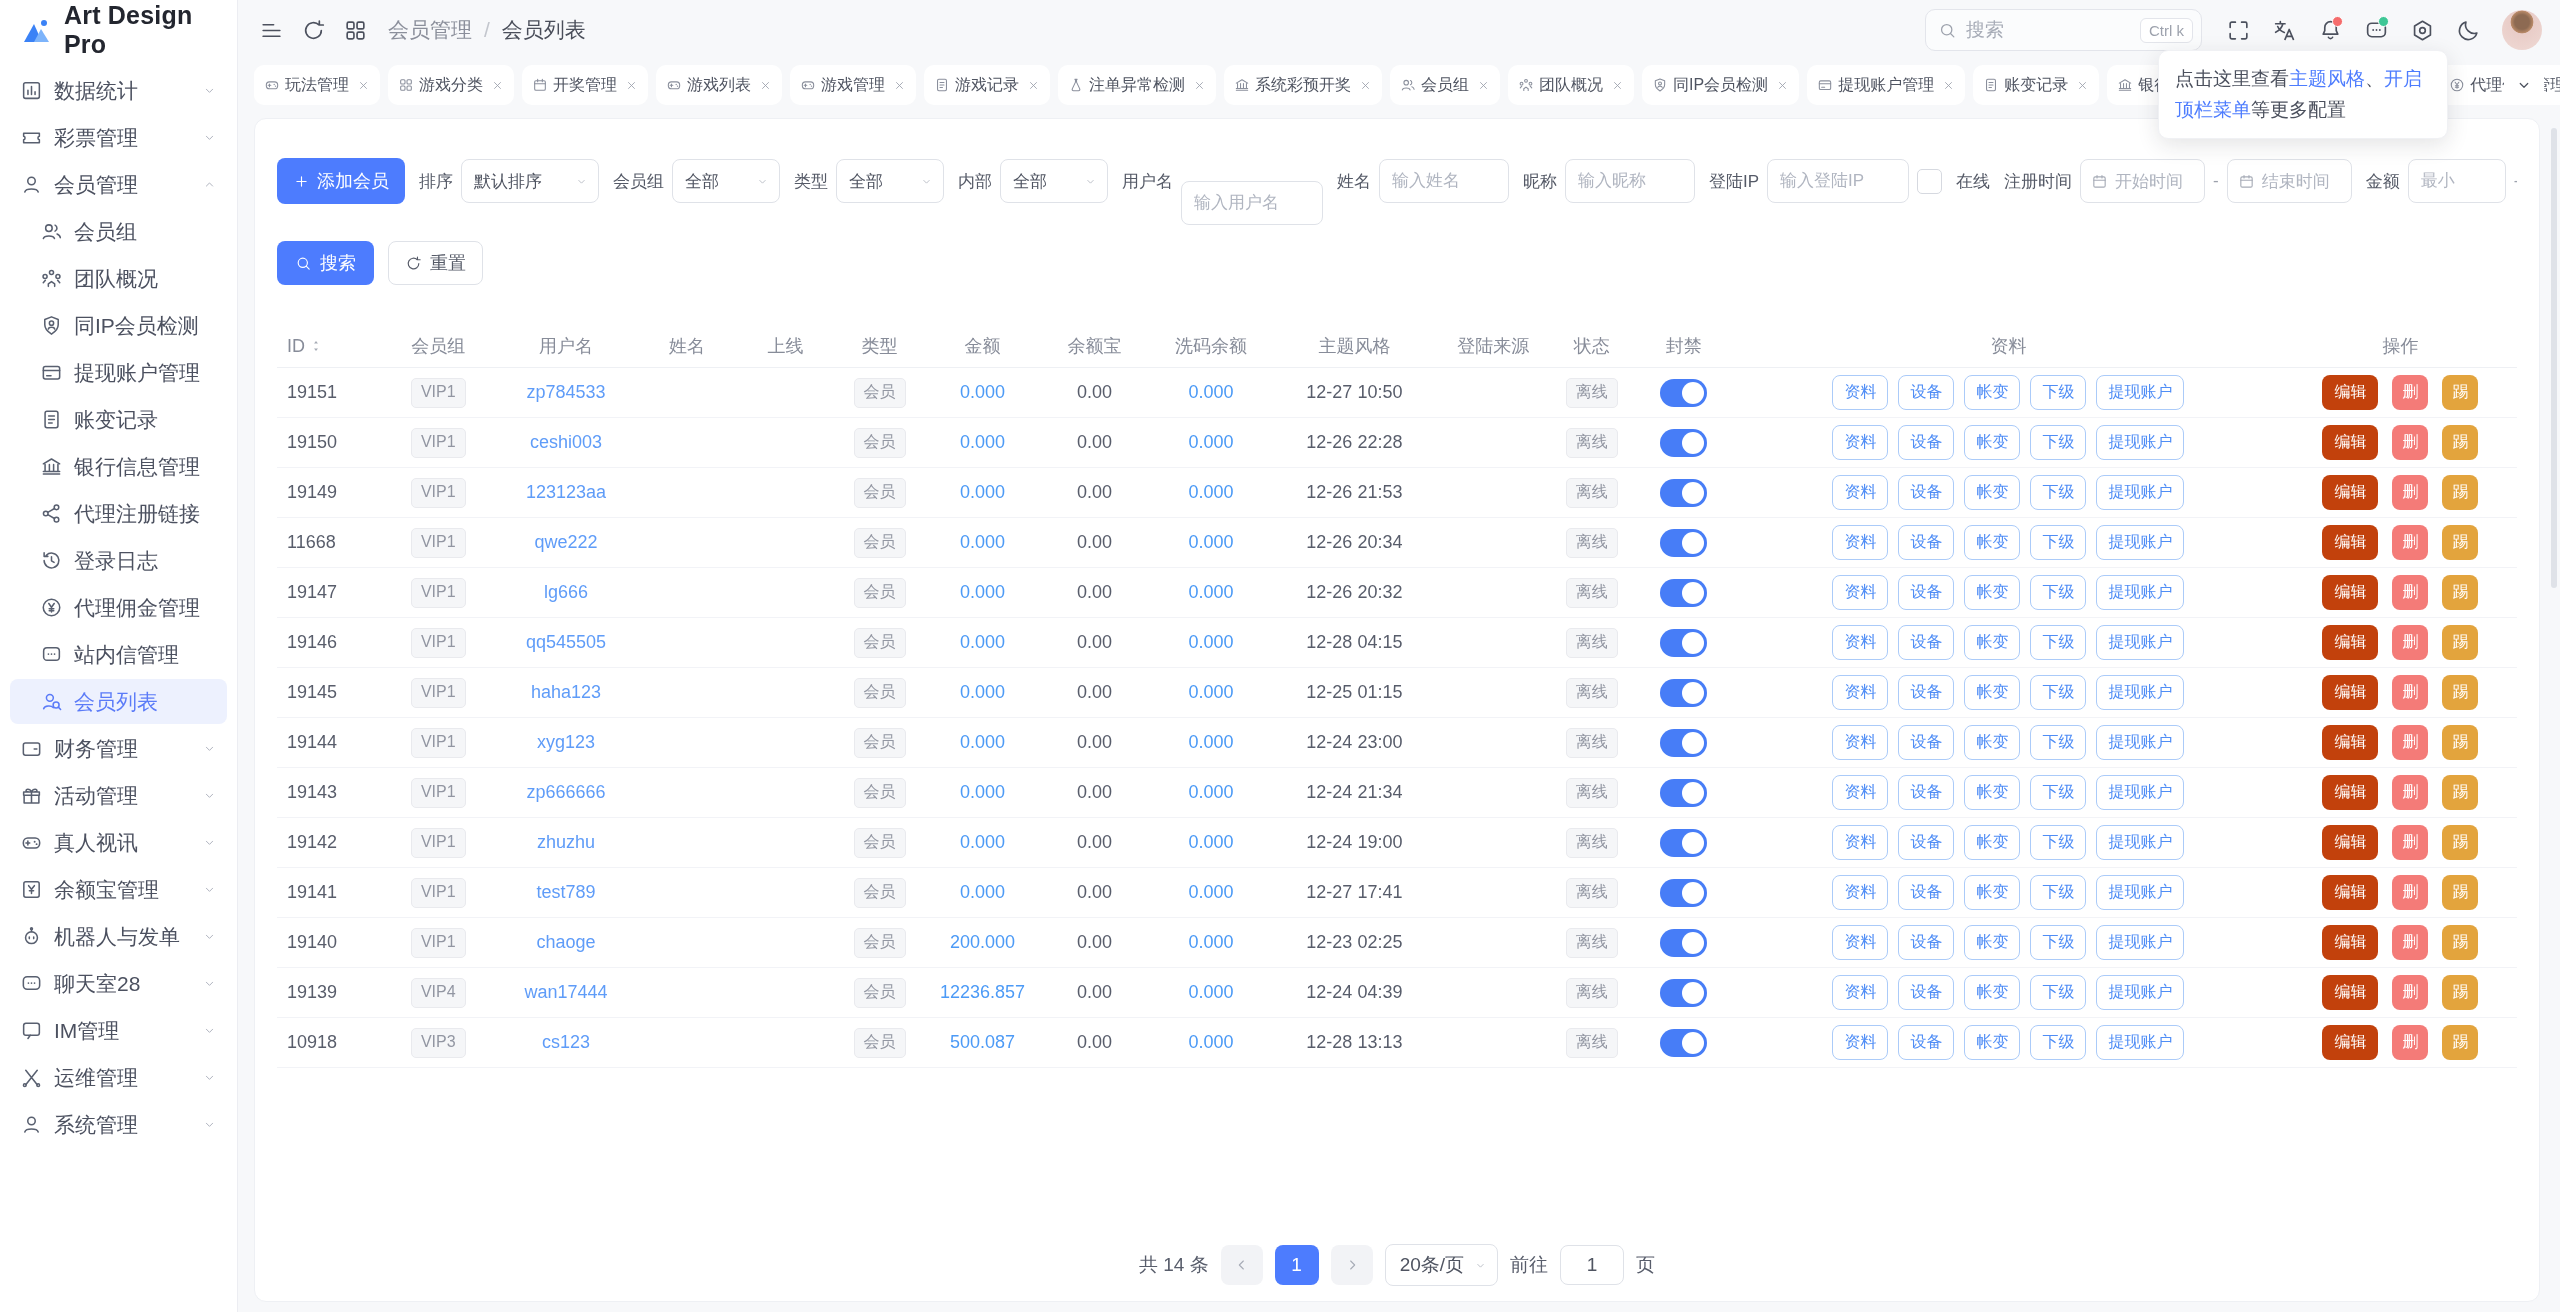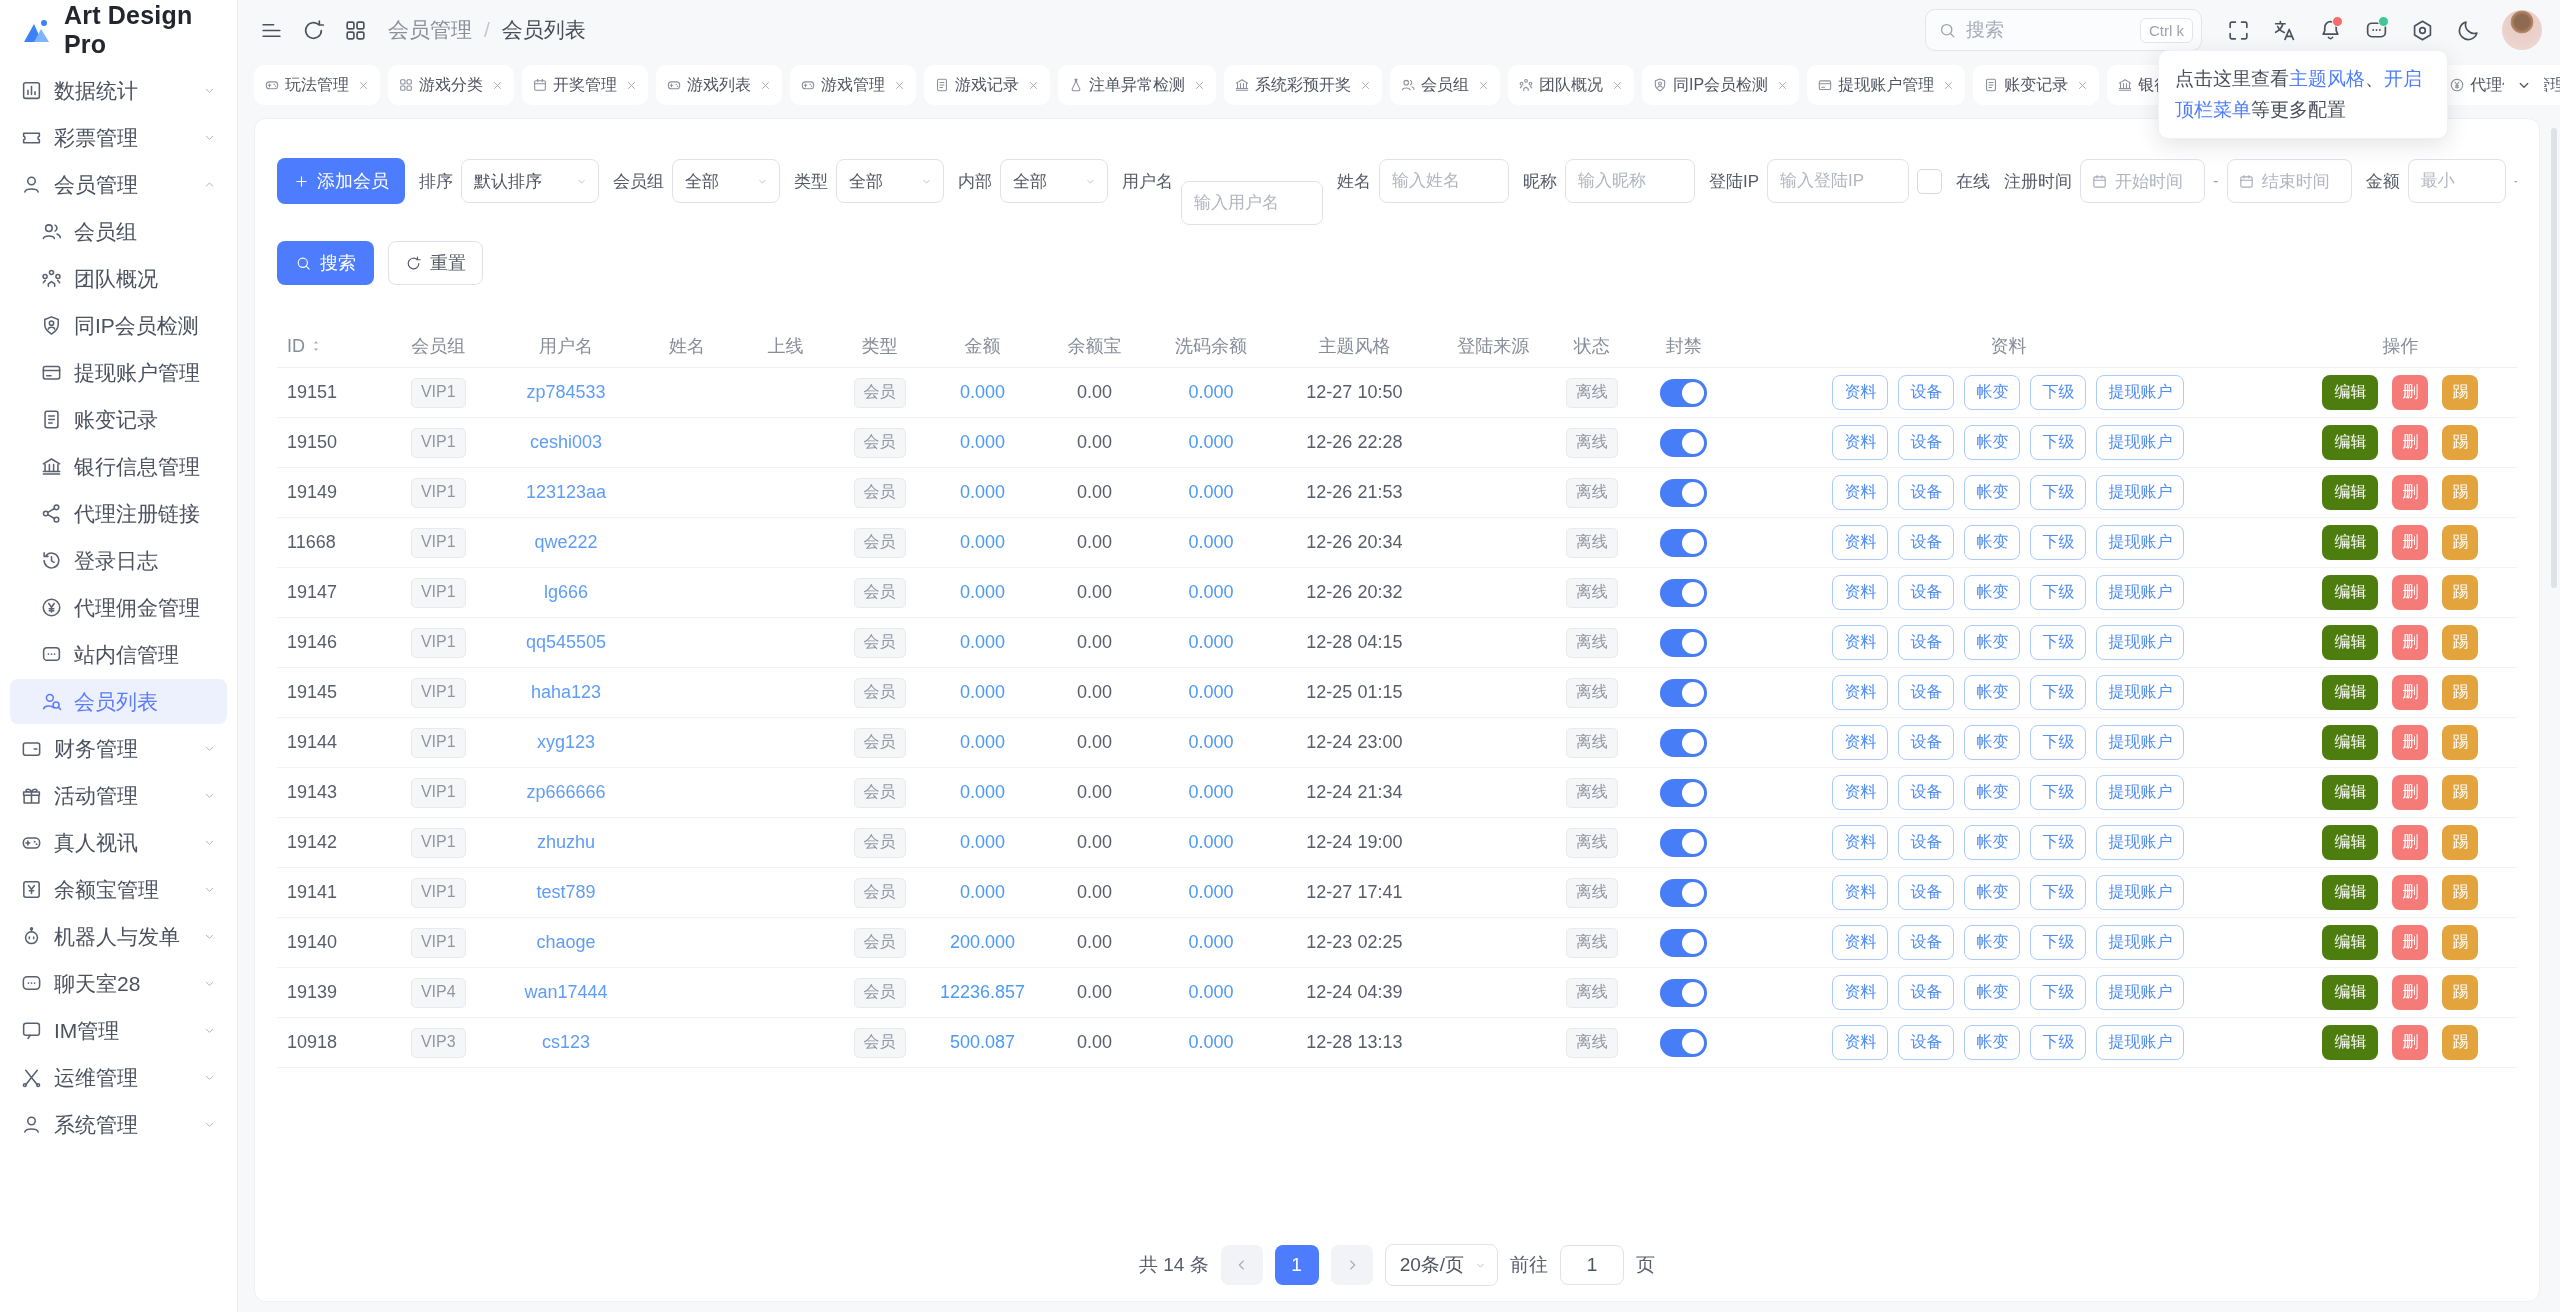--- a/index.html
+++ b/index.html
@@ -91,21 +91,21 @@
   .amt-d{color:#585d6b;}
   .toggle{width:47px;height:28px;border-radius:14px;background:#477df7;position:relative;display:inline-block;
           vertical-align:middle;cursor:pointer;}
   .toggle::after{content:'';position:absolute;right:3px;top:3px;width:22px;height:22px;border-radius:50%;background:#fff;}
   .pcell{display:flex;gap:10px;justify-content:center;align-items:center;}
   .pbtn{height:33px;padding:0 11px;border:1px solid #abcbf9;color:#4f8df6;border-radius:8px;background:#fff;
         font-size:16px;display:inline-flex;align-items:center;cursor:pointer;flex-shrink:0;}
   .acell{display:flex;gap:14px;justify-content:center;align-items:center;}
   .abtn{height:35px;padding:0 12px;border:none;border-radius:8px;color:#fff;font-size:16px;display:inline-flex;
         align-items:center;font-family:inherit;cursor:pointer;flex-shrink:0;}
-  .abtn.green{background:#4d7c0f;} .abtn.red{background:#f47b78;padding:0 10px;} .abtn.orange{background:#e3a43d;padding:0 10px;}
+  .abtn.green{background:#c2410c;} .abtn.red{background:#f47b78;padding:0 10px;} .abtn.orange{background:#e3a43d;padding:0 10px;}
   .spacer{flex:1;}
   
   .pager{height:64px;display:flex;align-items:center;justify-content:center;gap:12px;font-size:19px;color:#585d6b;margin-bottom:4px;}
   .pg-btn{width:42px;height:40px;border-radius:8px;background:#f2f3f6;display:grid;place-items:center;color:#a6abb5;cursor:pointer;}
   .pg-btn .icon{width:16px;height:16px;}
   .pg-cur{min-width:44px;height:40px;border-radius:8px;background:#4d7cfe;color:#fff;display:grid;place-items:center;
           font-size:19px;cursor:pointer;}
   .pg-size{height:40px;border:1px solid #dfe2e8;border-radius:8px;padding:0 10px 0 14px;display:inline-flex;
            align-items:center;gap:10px;color:#4f5461;cursor:pointer;}
   .pg-size .icon{width:13px;height:13px;color:#b4b8c2;}

